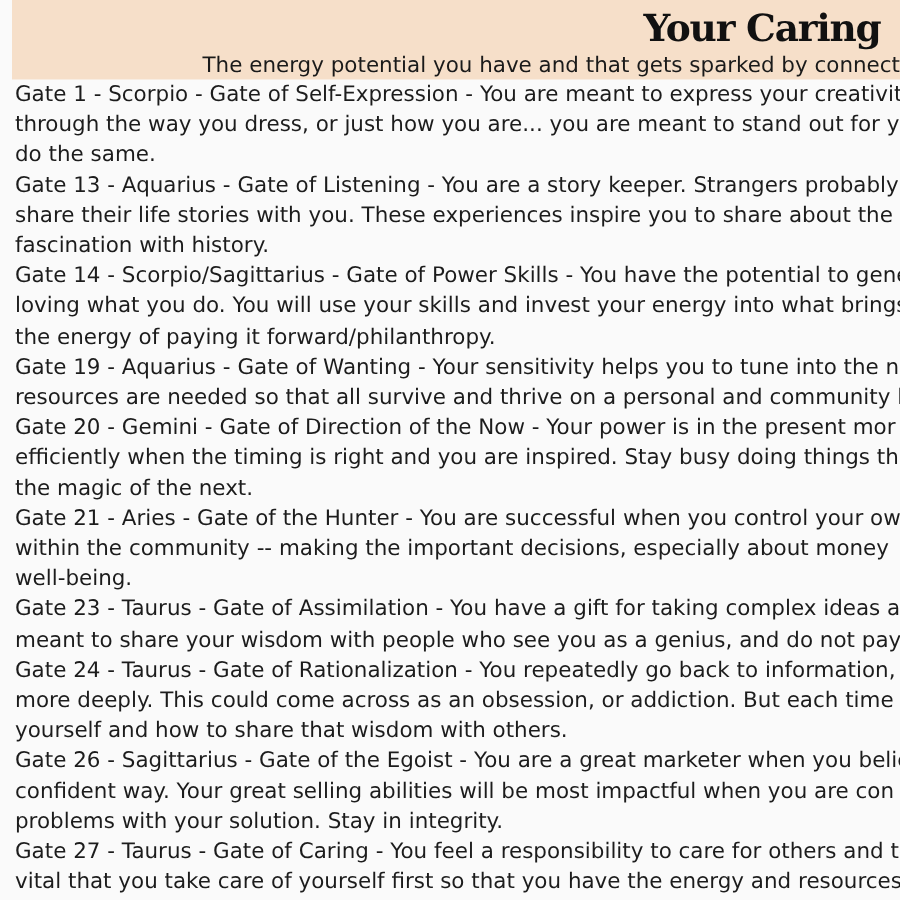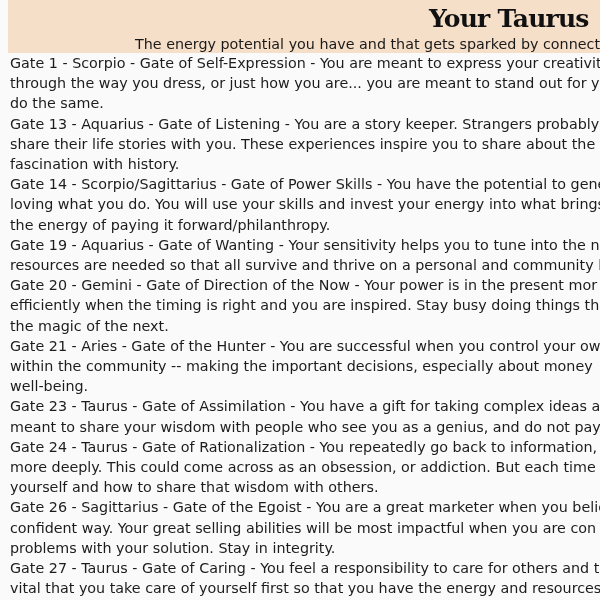--- a/index.html
+++ b/index.html
@@ -64,21 +64,21 @@
     .gate .line {
       display: block;
       white-space: nowrap;
     }
   </style>
 </head>
 <body>
 
 <div class="page">
   <div class="header"></div>
-  <div class="title">Your Taurus</div>
+  <div class="title">Your Caring</div>
   <div class="subtitle">The energy potential you have and that gets sparked by connections with others and the world around you</div>
 
   <div class="content" id="gates-list">
       <p class="gate">
         <span class="line">Gate 1 - Scorpio - Gate of Self-Expression - You are meant to express your creativity</span>
         <span class="line">through the way you dress, or just how you are... you are meant to stand out for you</span>
         <span class="line">do the same.</span>
       </p>
       <p class="gate">
         <span class="line">Gate 13 - Aquarius - Gate of Listening - You are a story keeper. Strangers probably c</span>

